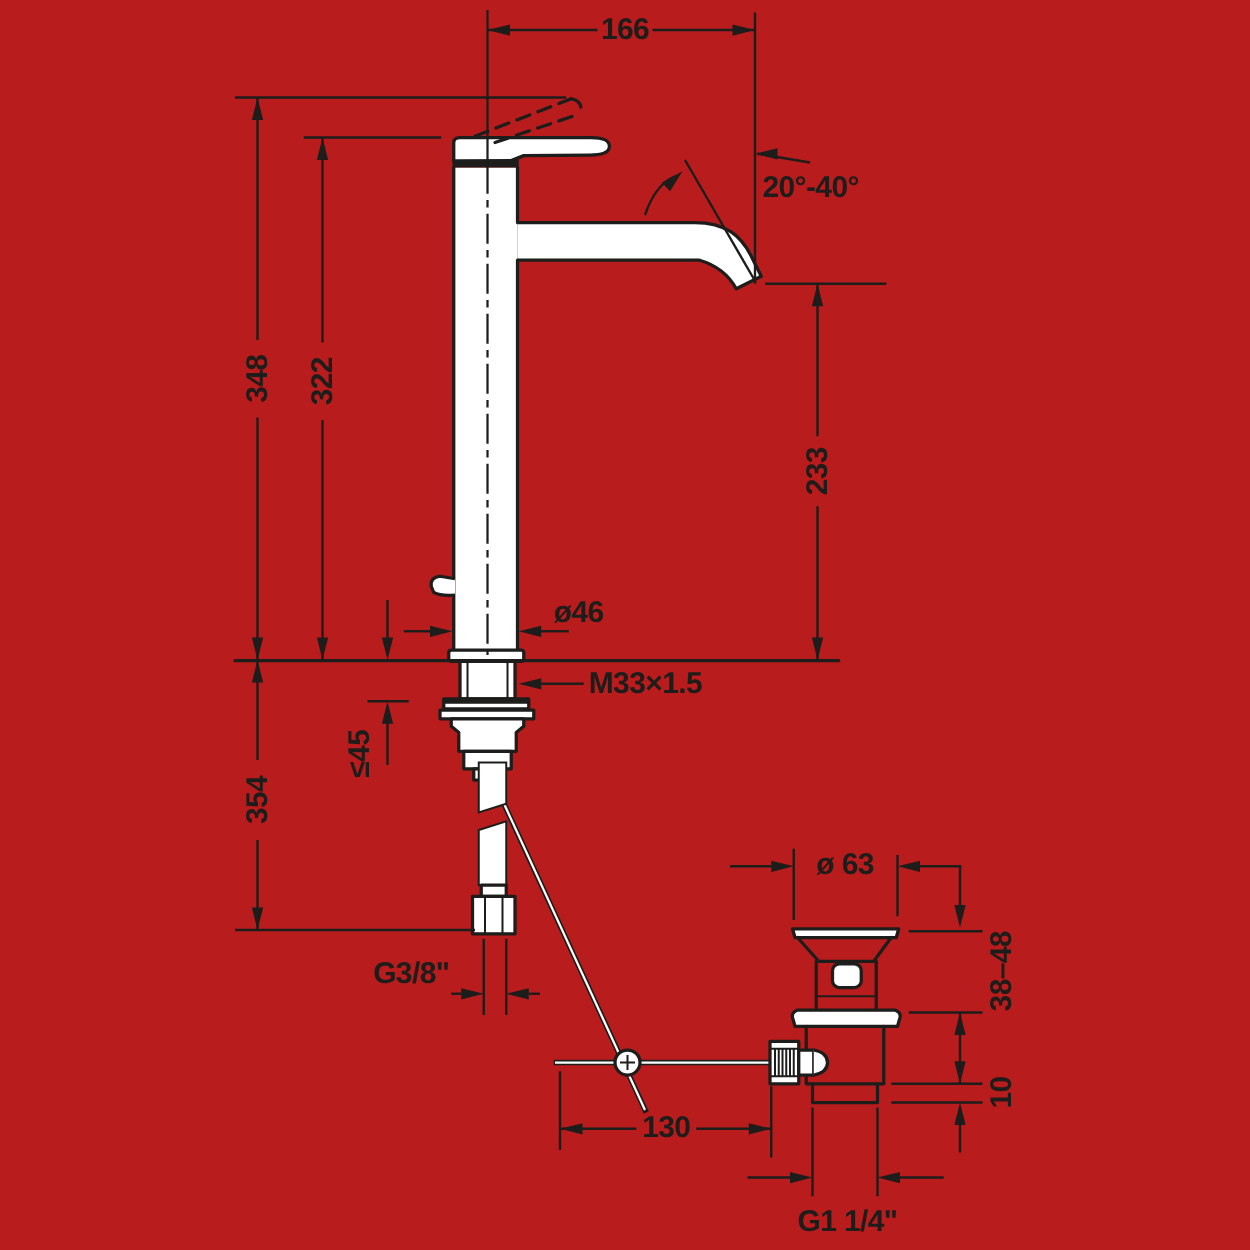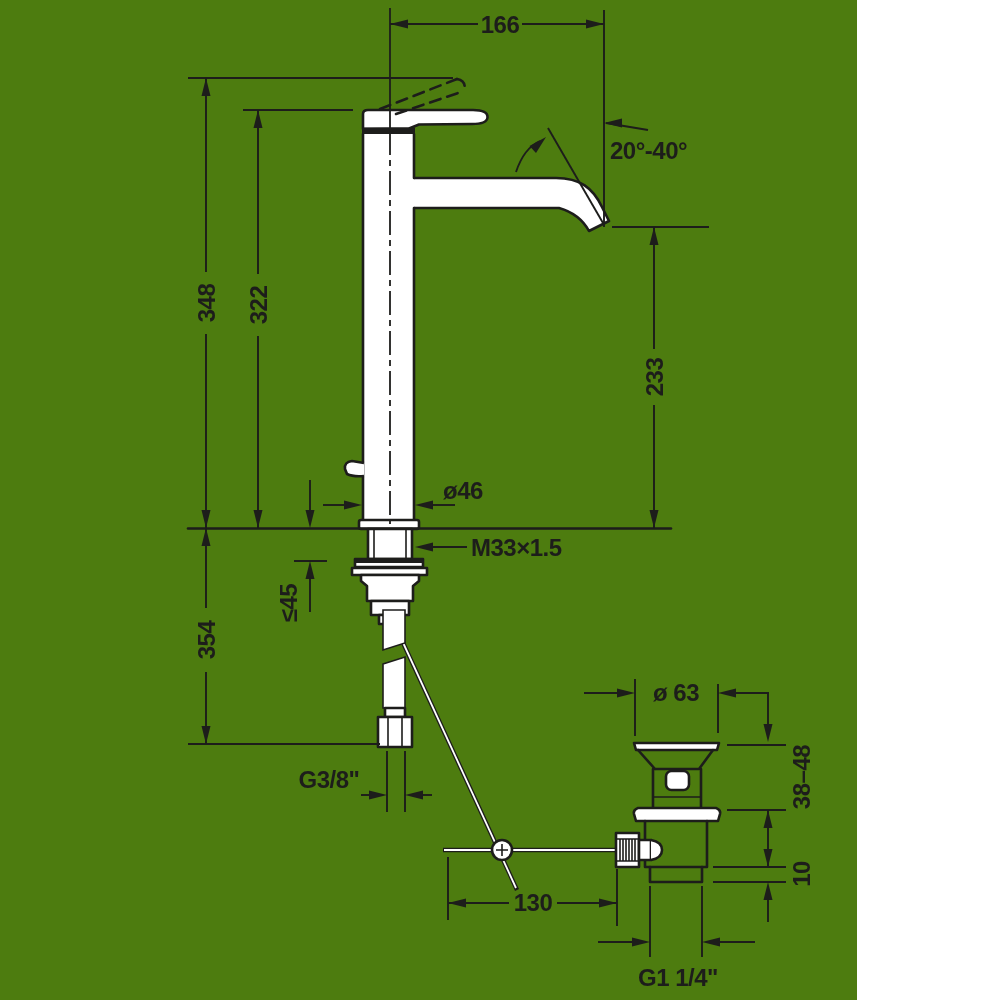--- a/index.html
+++ b/index.html
@@ -1,16 +1,16 @@
 <!DOCTYPE html>
 <html><head>
 <meta charset="utf-8">
 <style>
   html,body{margin:0;padding:0;background:#fff;}
-  .sheet{position:relative;width:857px;height:1000px;background:#4d7c0f;overflow:hidden;}
+  .sheet{position:relative;width:1000px;height:1000px;background:#b91c1c;overflow:hidden;}
   svg{display:block;width:1000px;height:1000px;}
   .part{fill:none;stroke:#1d1d1b;stroke-width:2.6;stroke-linejoin:round;stroke-linecap:round;}
   .partw{fill:#ffffff;stroke:#1d1d1b;stroke-width:2.6;stroke-linejoin:round;}
   .thin{fill:none;stroke:#1d1d1b;stroke-width:1.6;}
   .dim{fill:none;stroke:#1d1d1b;stroke-width:1.9;stroke-linecap:butt;}
   .arr{fill:#1d1d1b;stroke:none;}
   .cl{fill:none;stroke:#1d1d1b;stroke-width:1.8;}
   .cldash{fill:none;stroke:#1d1d1b;stroke-width:1.8;stroke-dasharray:24 5 6 5;}
   .hdash{fill:none;stroke:#1d1d1b;stroke-width:2.6;stroke-dasharray:11 7;stroke-linecap:round;}
   .dark{fill:#1d1d1b;stroke:none;}

